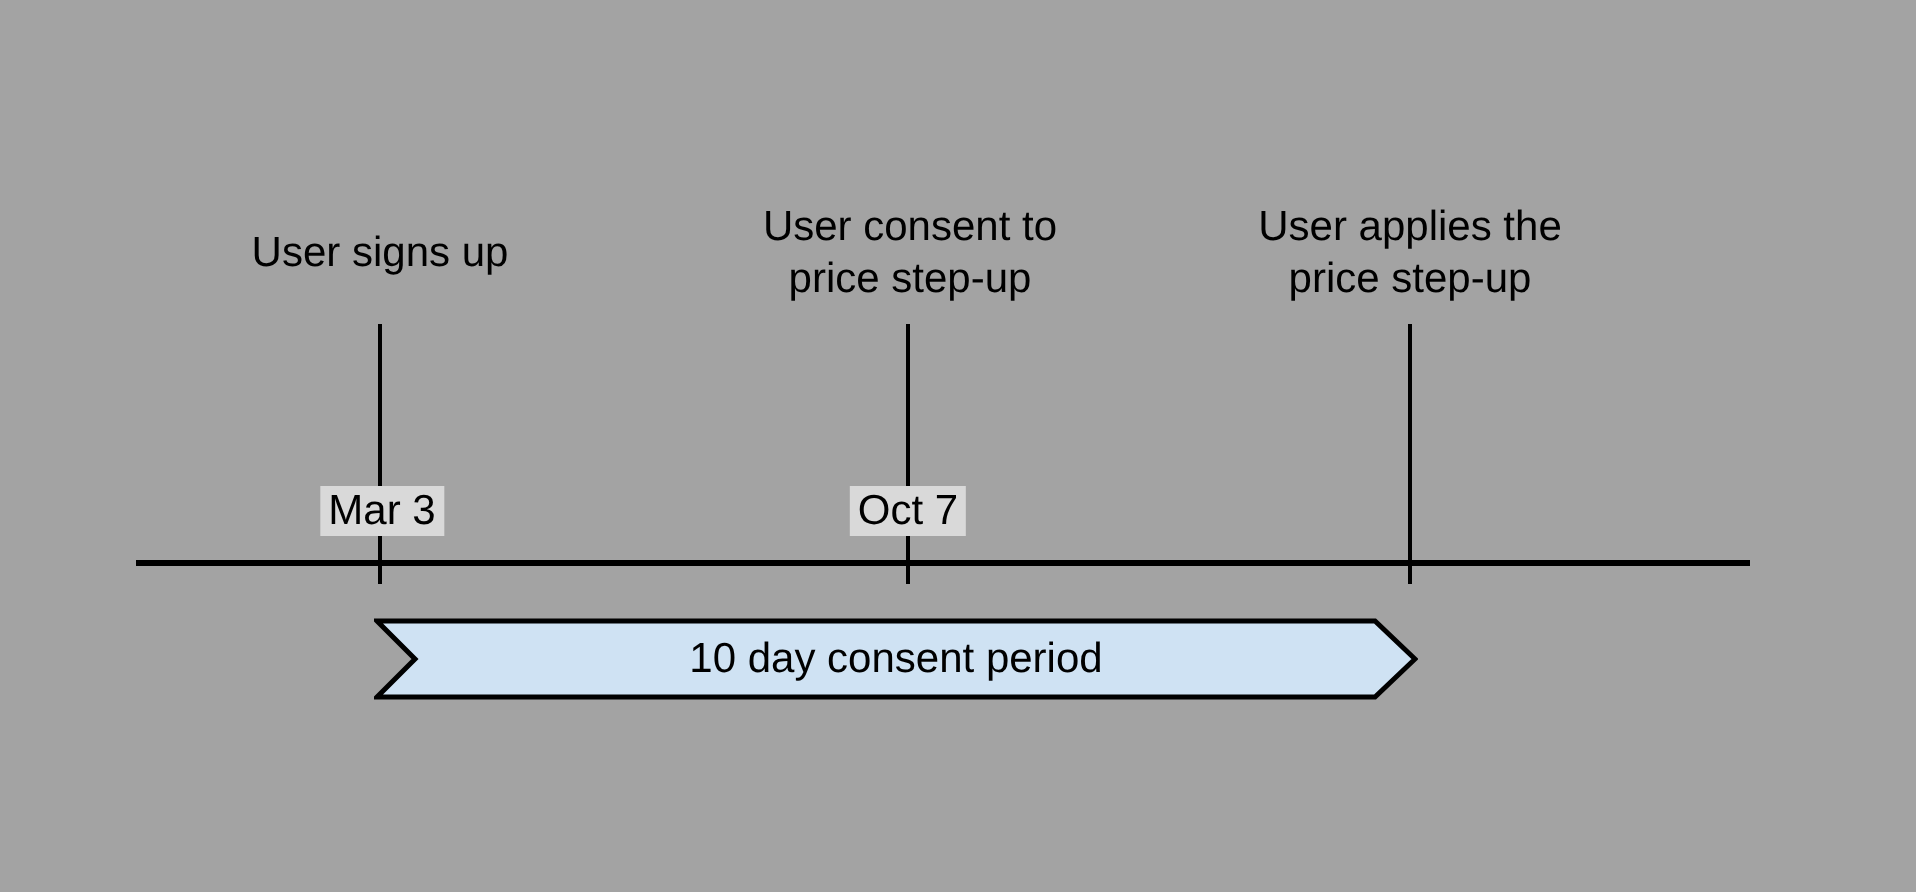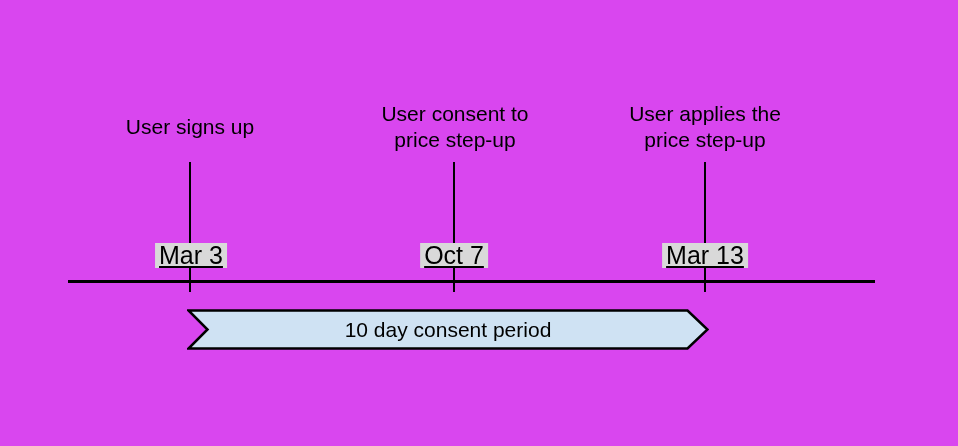--- a/index.html
+++ b/index.html
@@ -5,21 +5,21 @@
   html, body {
     margin: 0;
     padding: 0;
     background: #ffffff;
     font-family: "Liberation Sans", "DejaVu Sans", sans-serif;
   }
   .stage {
     position: relative;
     width: 958px;
     height: 446px;
-    background: #d946ef;
+    background: #a3a3a3;
     overflow: hidden;
     color: #000000;
   }
   
   .axis-line {
     position: absolute;
     left: 68px;
     top: 280px;
     width: 807px;
     height: 2.5px;
@@ -47,25 +47,24 @@
     width: 2.5px;
     height: 130px;
     margin-left: -1.25px;
     background: #000000;
   }
   .event-date {
     position: absolute;
     top: 243px;
     transform: translateX(-50%);
     background: #d9d9d9;
-    font-size: 25px;
+    font-size: 21px;
     line-height: 25px;
     padding: 0 4px;
     white-space: nowrap;
-    text-decoration: underline;
   }
   .ribbon {
     position: absolute;
     left: 187px;
     top: 309px;
     width: 522px;
     height: 41px;
   }
   .ribbon svg {
     position: absolute;
@@ -105,21 +104,20 @@
     <div>User consent to</div>
     <div>price step-up</div>
   </div>
   <div class="event-date" style="left:454px">Oct 7</div>
 
   <div class="event-tick" style="left:705px"></div>
   <div class="event-title" style="left:705px">
     <div>User applies the</div>
     <div>price step-up</div>
   </div>
-  <div class="event-date" style="left:705px">Mar 13</div>
 
   <div class="ribbon">
     <svg width="522" height="41" viewBox="0 0 522 41">
       <polygon points="1.5,1.5 500.5,1.5 520.5,20.5 500.5,39.5 1.5,39.5 20.5,20.5" fill="#cfe2f3" stroke="#000000" stroke-width="2.5" stroke-linejoin="miter"></polygon>
     </svg>
     <div class="ribbon-label">10 day consent period</div>
   </div>
 
 </div>
 

